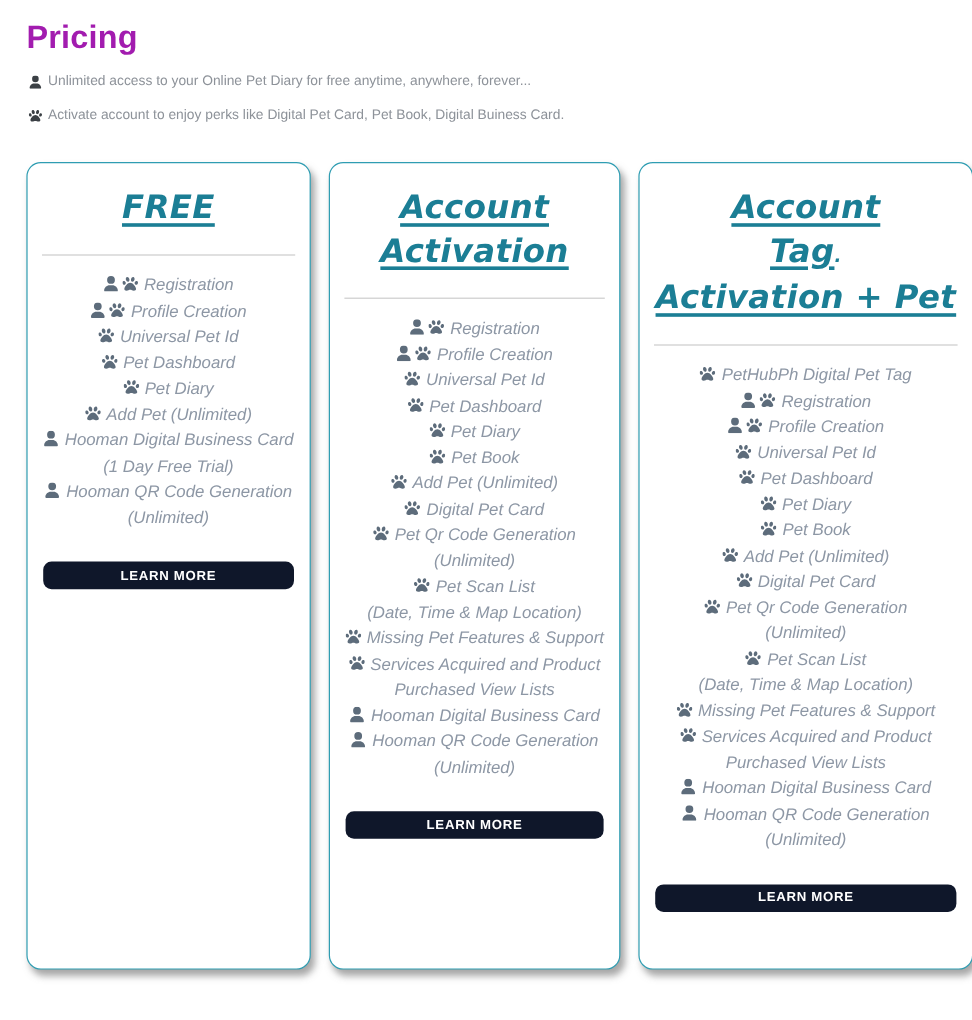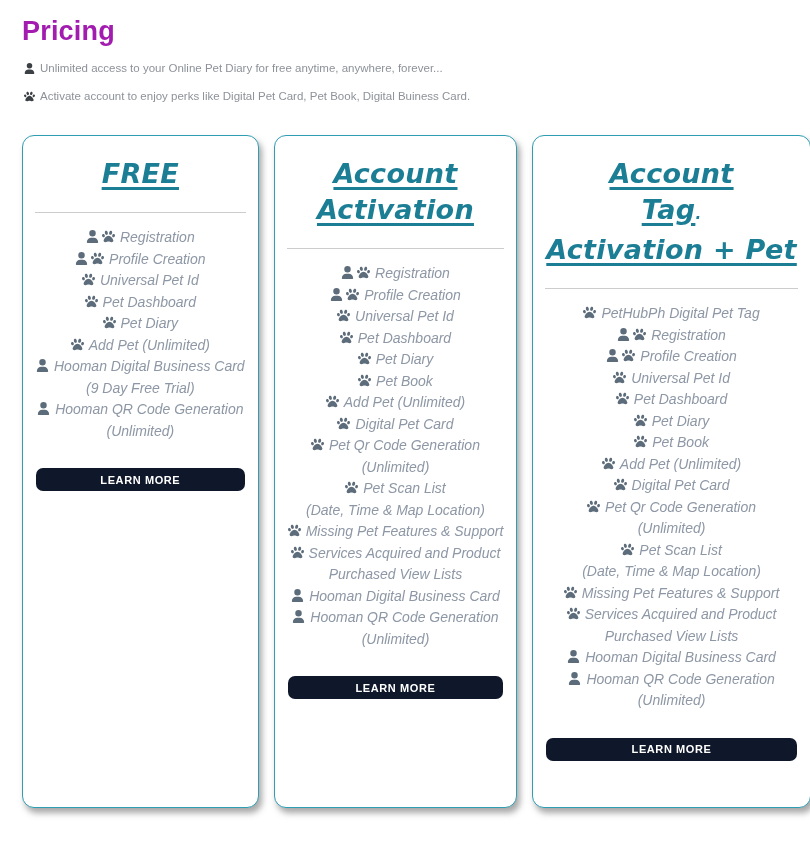--- a/index.html
+++ b/index.html
@@ -121,21 +121,21 @@
               </svg></span><span>Pet Dashboard</span></div>
           <div class="feature-line"><span class="f-icon"><svg viewBox="0 0 512 512">
                 <path d="M256 224c-79.4 0-192 122.8-192 200.2 0 34.9 26.8 55.8 71.7 55.8 48.8 0 81.1-25.1 120.3-25.1 39.5 0 71.9 25.1 120.3 25.1 44.9 0 71.7-20.9 71.7-55.8C448 346.8 335.4 224 256 224zM108.7 211.4c-10.4-34.7-42.4-57.1-71.6-50.1-29.1 7-44.3 40.7-33.9 75.3 10.4 34.7 42.4 57.1 71.6 50.1 29.1-7 44.3-40.7 33.9-75.3zm84.7-20.8c30.9-8.1 46.4-49.9 34.6-93.4S181.3 25.2 150.4 33.4s-46.4 49.9-34.6 93.4c11.8 43.4 46.5 72 77.5 63.9zm281.4-29.3c-29.1-7-61.2 15.5-71.6 50.1-10.4 34.7 4.8 68.4 33.9 75.3 29.1 7 61.2-15.5 71.6-50.1 10.4-34.7-4.8-68.4-33.9-75.3zm-156.3 29.3c30.9 8.1 65.6-20.4 77.5-63.9 11.8-43.4-3.6-85.2-34.6-93.4s-65.6 20.4-77.5 63.9c-11.8 43.4 3.6 85.2 34.6 93.4z"></path>
               </svg></span><span>Pet Diary</span></div>
           <div class="feature-line"><span class="f-icon"><svg viewBox="0 0 512 512">
                 <path d="M256 224c-79.4 0-192 122.8-192 200.2 0 34.9 26.8 55.8 71.7 55.8 48.8 0 81.1-25.1 120.3-25.1 39.5 0 71.9 25.1 120.3 25.1 44.9 0 71.7-20.9 71.7-55.8C448 346.8 335.4 224 256 224zM108.7 211.4c-10.4-34.7-42.4-57.1-71.6-50.1-29.1 7-44.3 40.7-33.9 75.3 10.4 34.7 42.4 57.1 71.6 50.1 29.1-7 44.3-40.7 33.9-75.3zm84.7-20.8c30.9-8.1 46.4-49.9 34.6-93.4S181.3 25.2 150.4 33.4s-46.4 49.9-34.6 93.4c11.8 43.4 46.5 72 77.5 63.9zm281.4-29.3c-29.1-7-61.2 15.5-71.6 50.1-10.4 34.7 4.8 68.4 33.9 75.3 29.1 7 61.2-15.5 71.6-50.1 10.4-34.7-4.8-68.4-33.9-75.3zm-156.3 29.3c30.9 8.1 65.6-20.4 77.5-63.9 11.8-43.4-3.6-85.2-34.6-93.4s-65.6 20.4-77.5 63.9c-11.8 43.4 3.6 85.2 34.6 93.4z"></path>
               </svg></span><span>Add Pet (Unlimited)</span></div>
           <div class="feature-line"><span class="f-icon"><svg viewBox="0 0 448 512">
                 <path d="M224 256A128 128 0 1 0 224 0a128 128 0 1 0 0 256zm-45.7 48C79.8 304 0 383.8 0 482.3 0 498.7 13.3 512 29.7 512l388.6 0c16.4 0 29.7-13.3 29.7-29.7 0-98.5-79.8-178.3-178.3-178.3l-91.4 0z"></path>
               </svg></span><span>Hooman Digital Business Card</span></div>
-          <div class="feature-line"><span>(9 Day Free Trial)</span></div>
+          <div class="feature-line"><span>(1 Day Free Trial)</span></div>
           <div class="feature-line"><span class="f-icon"><svg viewBox="0 0 448 512">
                 <path d="M224 256A128 128 0 1 0 224 0a128 128 0 1 0 0 256zm-45.7 48C79.8 304 0 383.8 0 482.3 0 498.7 13.3 512 29.7 512l388.6 0c16.4 0 29.7-13.3 29.7-29.7 0-98.5-79.8-178.3-178.3-178.3l-91.4 0z"></path>
               </svg></span><span>Hooman QR Code Generation</span></div>
           <div class="feature-line"><span>(Unlimited)</span></div>
         </div>
       <button class="learn-more">LEARN MORE</button>
     </section>
 
     <section class="card">
       <h2 class="card-title">

